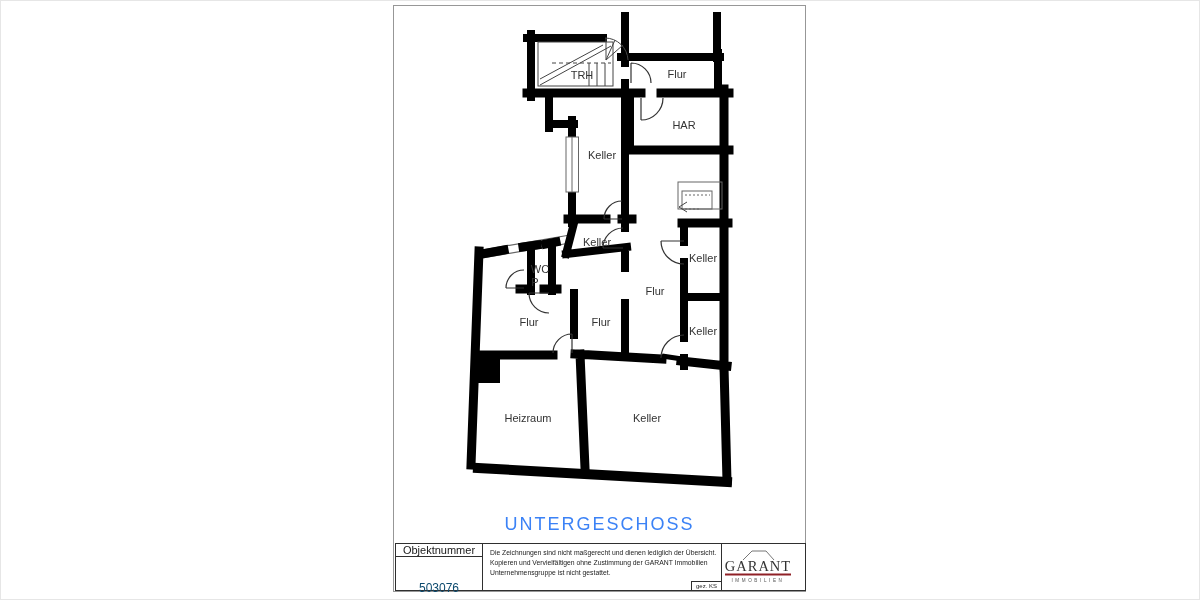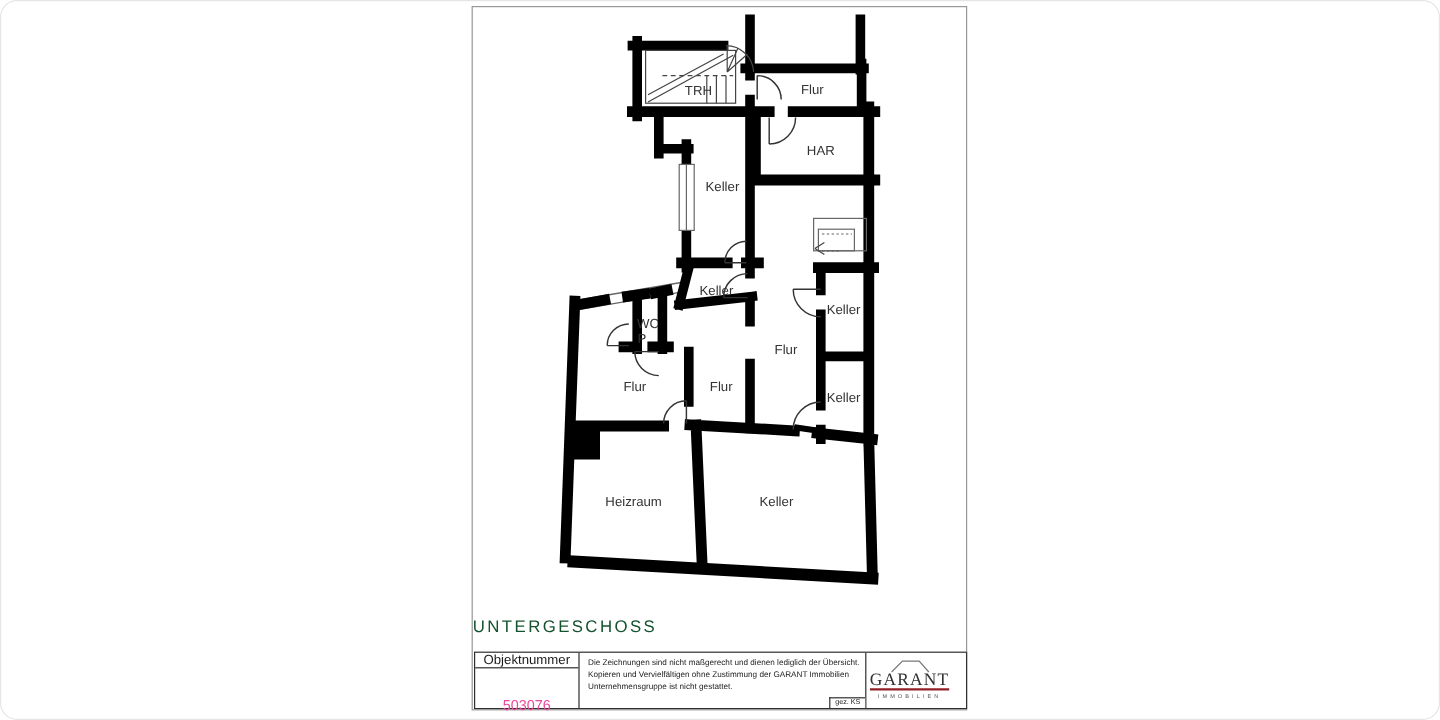--- a/index.html
+++ b/index.html
@@ -1,27 +1,27 @@
 <!DOCTYPE html>
 <html><head>
 <meta charset="utf-8">
 <style>
   html,body{margin:0;padding:0;background:#fff;}
   .stage{position:relative;width:1200px;height:600px;background:#ffffff;overflow:hidden;
-         font-family:"Liberation Sans", sans-serif; outline:1px solid #e6e6e6; outline-offset:-1px;border-radius:14px;}
+         font-family:"Liberation Sans", sans-serif; outline:1px solid #e6e6e6; outline-offset:-1px;}
   .sheet{position:absolute;left:393px;top:5px;width:411px;height:585px;background:#fff;border:1px solid #979797;}
   .plan-svg{position:absolute;left:0;top:0;}
-  .plan-title{position:absolute;left:0;top:508px;width:100%;text-align:left;
-              font-size:14px;letter-spacing:2px;color:#14532d;}
+  .plan-title{position:absolute;left:0;top:508px;width:100%;text-align:center;
+              font-size:18px;letter-spacing:2px;color:#3b82f6;}
   .footer{position:absolute;left:0;top:537px;width:409px;height:46px;margin:0 1px;
           border:1px solid #2f2f2f;display:flex;background:#fff;}
   .cell-obj{width:86px;border-right:1px solid #2f2f2f;display:flex;flex-direction:column;}
   .cell-obj .row1{height:24px;border-bottom:1px solid #2f2f2f;display:flex;align-items:center;justify-content:center;
                   font-size:11px;color:#1a1a1a;}
-  .cell-obj .row2{flex:1;display:flex;align-items:center;justify-content:center;font-size:12px;color:#ec4899;margin-top:24px;}
+  .cell-obj .row2{flex:1;display:flex;align-items:center;justify-content:center;font-size:12px;color:#0c4a6e;margin-top:24px;}
   .cell-disc{width:239px;border-right:1px solid #2f2f2f;position:relative;
              padding:4px 26px 2px 7px;box-sizing:border-box;}
   .disc-line{font-size:6.8px;line-height:1.5;color:#222;white-space:nowrap;}
   .gez-box{position:absolute;right:0;bottom:0;border-top:1px solid #2f2f2f;border-left:1px solid #2f2f2f;
            font-size:6px;color:#222;padding:1px 4px;background:#fff;}
   .cell-logo{flex:1;display:flex;align-items:center;justify-content:flex-start;}
 </style>
 </head>
 <body>
 

